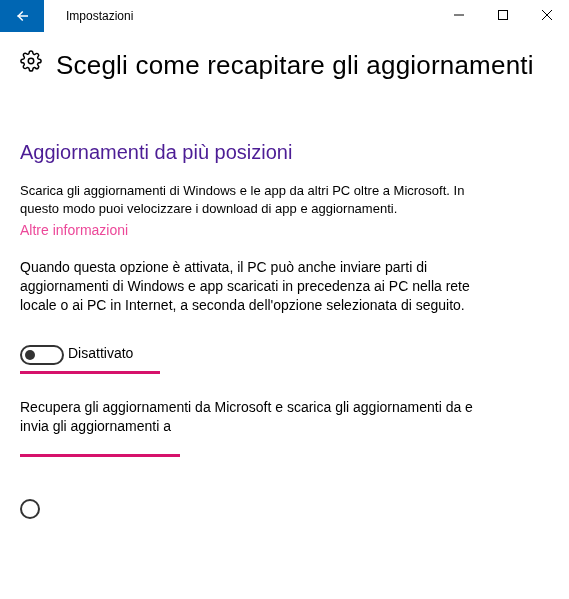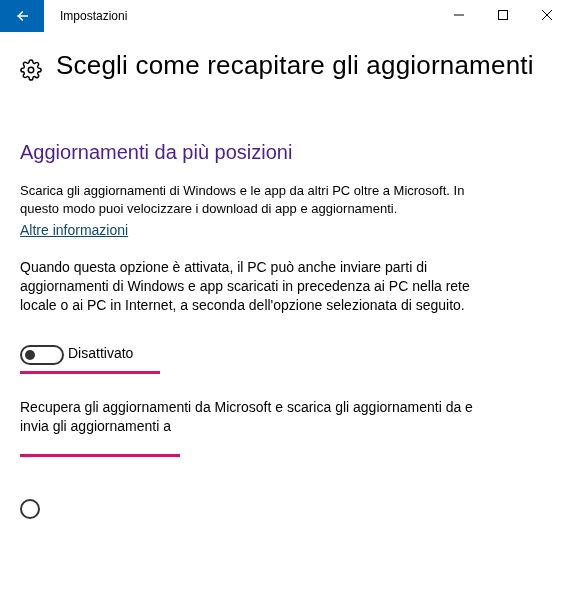--- a/index.html
+++ b/index.html
@@ -21,21 +21,21 @@
     height: 32px;
     background: #0066b3;
     display: flex;
     align-items: center;
     justify-content: center;
     color: #fff;
   }
   .titlebar-title {
     flex: 0 0 auto;
     font-size: 12px;
-    padding-left: 16px;
+    padding-left: 22px;
     display: flex;
     align-items: center;
     color: #000;
   }
   .titlebar-spacer { flex: 1; }
   .win-controls {
     display: flex;
   }
   .win-btn {
     width: 44px;
@@ -43,21 +43,21 @@
     display: flex;
     align-items: center;
     justify-content: center;
     color: #000;
   }
   .content {
     padding: 18px 20px 0 20px;
   }
   .header-row {
     display: flex;
-    align-items: flex-end;
+    align-items: flex-start;
     gap: 14px;
     margin-bottom: 60px;
   }
   .header-title {
     font-size: 26px;
     font-weight: 400;
     color: #000;
     letter-spacing: 0.2px;
   }
   .section-title {
@@ -67,26 +67,25 @@
     color: #4c1d95;
   }
   .body-text {
     font-size: 13px;
     line-height: 1.35;
     color: #000;
     max-width: 460px;
     margin-bottom: 4px;
   }
   .link {
-    color: #0c4a6e;
+    color: #ec4899;
     font-size: 14px;
     display: inline-block;
     margin-bottom: 20px;
     cursor: pointer;
-    text-decoration: underline;
   }
   .body-text2 {
     font-size: 14px;
     line-height: 1.35;
     color: #000;
     max-width: 460px;
     margin-bottom: 30px;
   }
   .toggle-row {
     display: flex;

